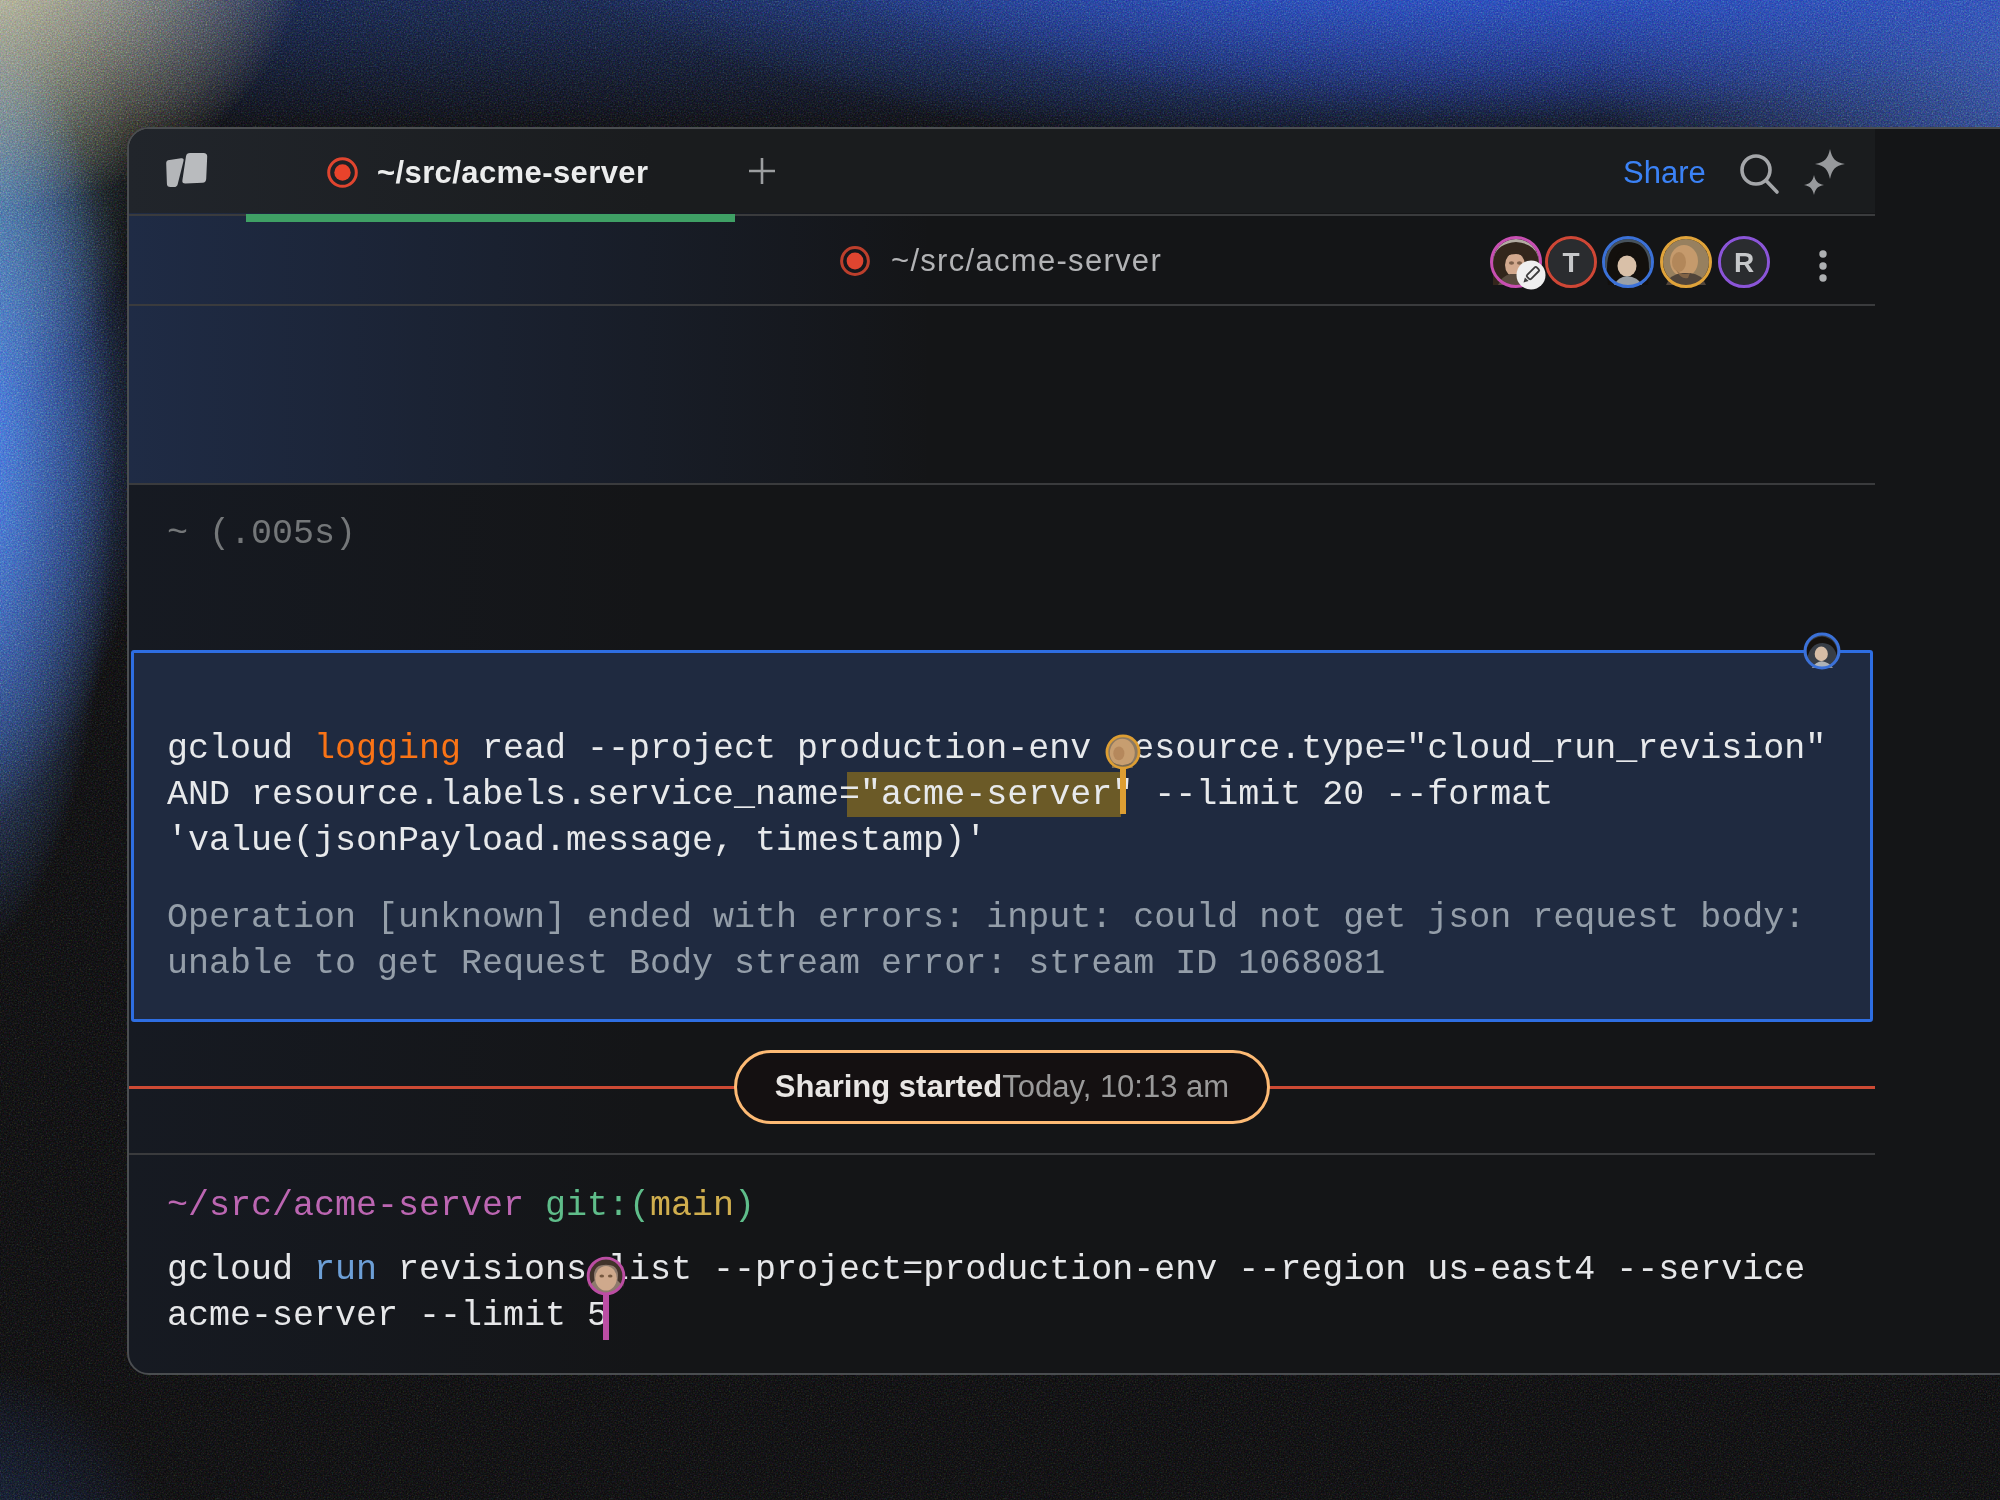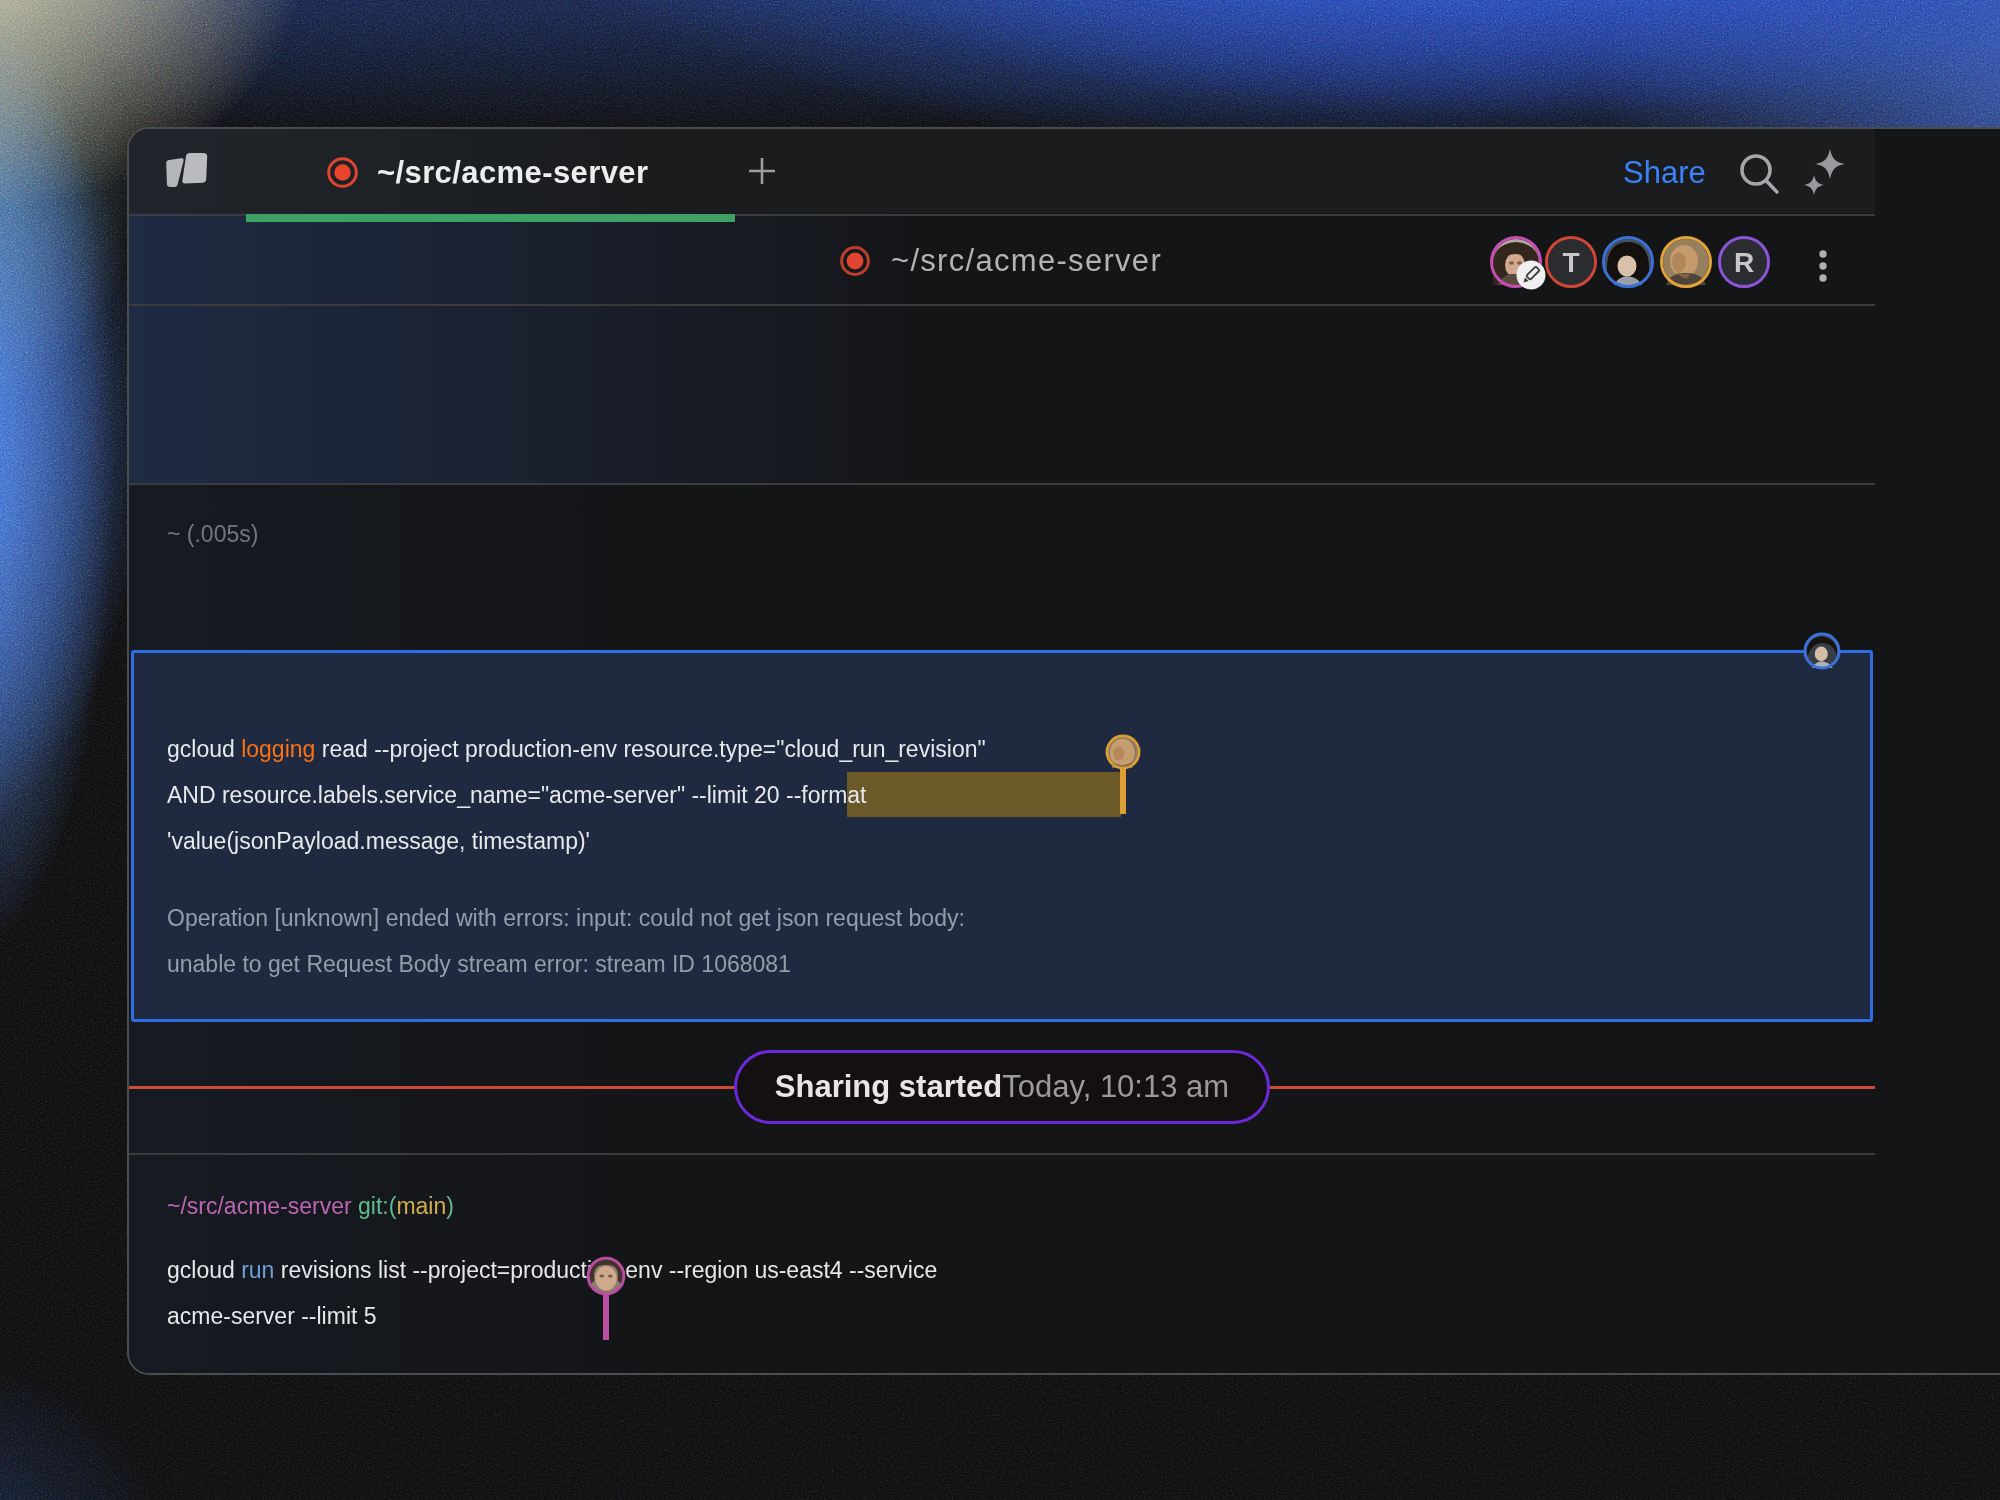--- a/index.html
+++ b/index.html
@@ -3,21 +3,21 @@
 <meta charset="utf-8">
 <style>
   html,body{margin:0;padding:0;}
   body{width:2000px;height:1500px;position:relative;overflow:hidden;background:#0a0a0c;
        font-family:"Liberation Sans",sans-serif;}
   .bg{position:absolute;inset:0;}
   .noise{position:absolute;inset:0;opacity:0.5;pointer-events:none;}
   .window{position:absolute;left:127px;top:127px;width:1987px;height:1248px;
           border-radius:22px;border:2px solid #4a4d50;background:#141517;
           box-sizing:border-box;overflow:hidden;padding-left:32px;}
-  .mono{font-family:Liberation Sans, sans-serif;font-size:23px;line-height:46px;white-space:pre;}
+  .mono{font-family:Liberation Mono, monospace;font-size:35px;line-height:46px;white-space:pre;}
   .abs{position:absolute;}
   .sep{position:absolute;left:0;width:1746px;height:2px;background:#3a3b3d;}
 </style>
 </head>
 <body>
 <div class="bg" id="glow" style="background:#070708;"></div>
 <div class="bg" style="mix-blend-mode:screen;background:
   radial-gradient(460px 390px at -20px -70px, rgba(210,205,155,1.0), rgba(210,205,155,0) 72%),
   radial-gradient(280px 300px at -70px 190px, rgba(90,145,170,0.60), rgba(90,145,170,0) 75%),
   radial-gradient(330px 560px at -110px 430px, rgba(55,115,255,1.0), rgba(55,115,255,0) 78%),
@@ -157,21 +157,21 @@
 
   <svg class="abs" style="left:1674px;top:503px;" width="38" height="38" viewBox="0 0 52 52">
     <circle cx="26" cy="26" r="23" fill="#383e46"></circle>
     <path d="M5 38 Q1 9 26 6 Q49 9 47 36 Q44 16 27 15 Q10 15 5 38 Z" fill="#16120e"></path>
     <ellipse cx="25" cy="30" rx="9" ry="10" fill="#d6bda5"></ellipse>
     <path d="M12 49 Q18 40 26 40 Q35 41 41 49 Z" fill="#aeb2b5"></path>
     <circle cx="26" cy="26" r="23.2" fill="none" stroke="#3b71d8" stroke-width="4.2"></circle>
   </svg>
 
   <div class="abs" style="left:0;top:957px;width:1746px;height:3px;background:#cd4a34;"></div>
-  <div class="abs" style="left:605px;top:921px;width:536px;height:74px;box-sizing:border-box;border:3px solid #6d28d9;border-radius:37px;background:#141011;display:flex;align-items:center;justify-content:center;">
+  <div class="abs" style="left:605px;top:921px;width:536px;height:74px;box-sizing:border-box;border:3px solid #fdba74;border-radius:37px;background:#141011;display:flex;align-items:center;justify-content:center;">
     <span style="font-size:31px;font-weight:700;color:#e8e6e4;">Sharing started</span>
     <span style="font-size:31px;font-weight:400;color:#9a9a9a;">Today, 10:13 am</span>
   </div>
 
   <div class="sep" style="top:1024px;height:2px;"></div>
   <div class="mono abs" style="left:38px;top:1054px;"><span style="color:#bc66b2;">~/src/acme-server</span><span style="color:#5fbd8a;"> git:(</span><span style="color:#d0ae4e;">main</span><span style="color:#5fbd8a;">)</span></div>
   <div class="mono abs" style="left:38px;top:1118px;color:#e6e7e9;">gcloud <span style="color:#6d9fd6;">run</span> revisions list --project=production-env --region us-east4 --service
 acme-server --limit 5</div>
 
   <div class="abs" style="left:474px;top:1166px;width:6px;height:45px;background:#bb4da3;"></div>

